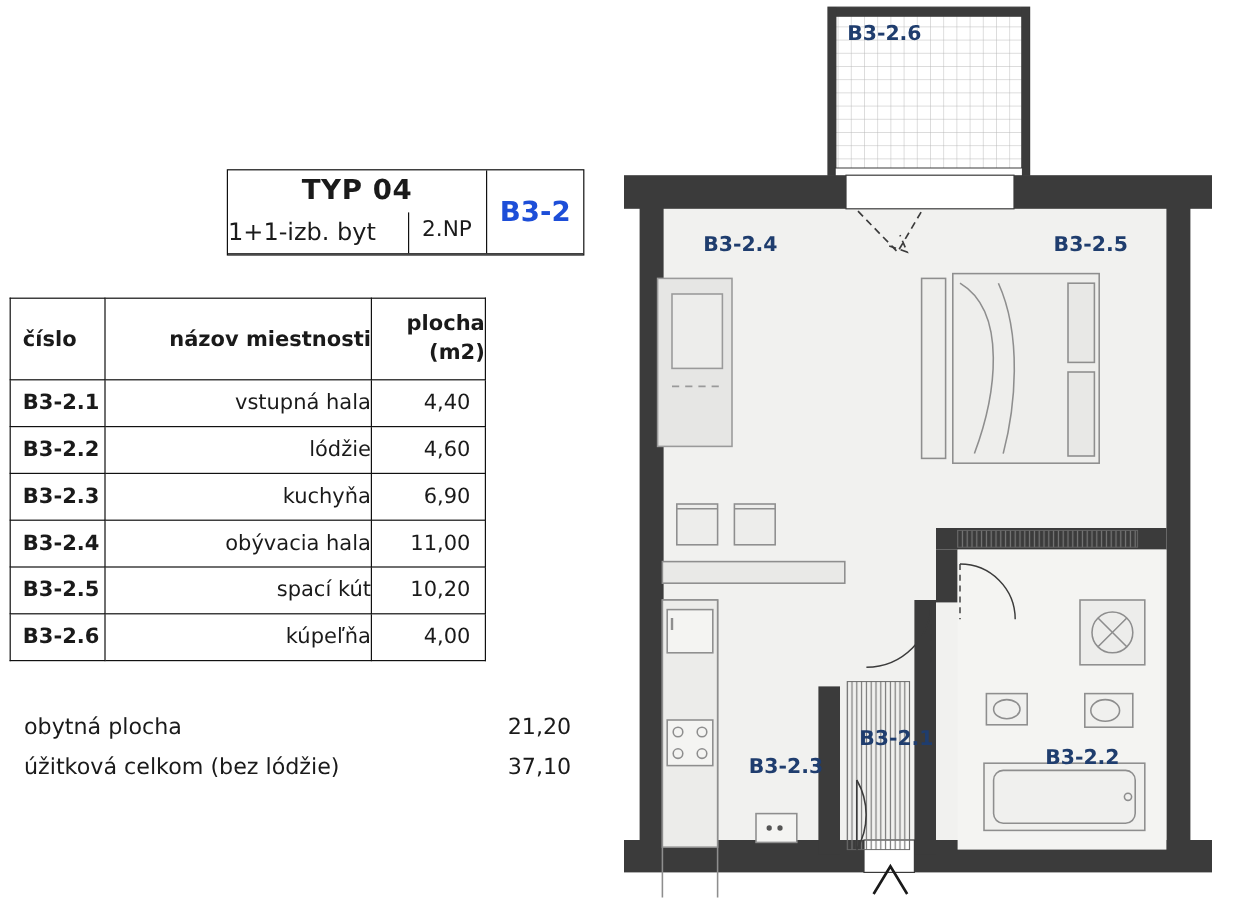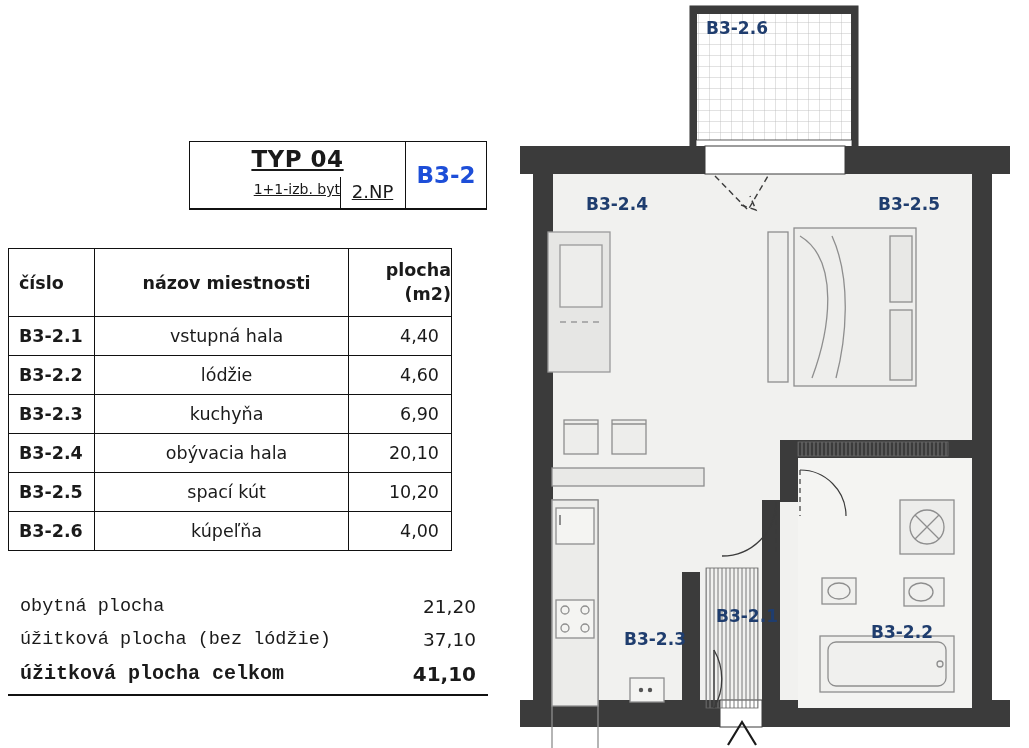--- a/index.html
+++ b/index.html
@@ -37,100 +37,99 @@
   }
   #type-header .th-row {
     display: flex;
   }
   #type-header .th-top {
     border-bottom: 1.5px solid #111;
   }
   .th-left {
     width: 216px;
     border-right: 1.5px solid #111;
-    text-decoration: underline;
   }
   .th-right {
     width: 80px;
     display: flex;
     align-items: center;
     justify-content: center;
   }
   #type-title {
     text-align: center;
     font-size: 23px;
     font-weight: bold;
     padding: 4px 0 5px 0;
     letter-spacing: 0.5px;
   }
   #type-sub {
     display: flex;
   }
   #type-sub .ts-a {
     width: 151px;
     border-right: 1.5px solid #111;
-    text-align: right;
-    font-size: 14px;
+    text-align: left;
+    font-size: 20px;
     padding: 4px 0 6px 0;
   }
   #type-sub .ts-b {
     width: 63px;
     text-align: center;
     font-size: 18px;
     padding: 4px 0 6px 0;
   }
   #type-code {
     font-size: 23px;
     font-weight: bold;
     color: #1d4ed8;
   }
 
   
   #room-table {
     position: absolute;
     left: 8px;
     top: 248px;
-    width: 444px;
+    width: 397px;
     border-collapse: collapse;
     background: #fff;
   }
   #room-table th, #room-table td {
     border: 1.5px solid #111;
     font-size: 17.5px;
     padding: 0;
     height: 39px;
   }
   #room-table thead th {
     height: 68px;
     font-weight: bold;
     vertical-align: middle;
   }
   .col-num { width: 92px; text-align: left; padding-left: 10px !important; font-weight: bold; }
-  .col-name { width: 278px; text-align: center; padding-left: 10px !important; }
+  .col-name { width: 278px; text-align: right; padding-left: 10px !important; }
   .col-area { width: 110px; text-align: right; padding-right: 12px !important; }
   #room-table thead .col-num { font-weight: bold; }
   #room-table thead .col-name { font-weight: bold; }
   #room-table thead .col-area { text-align: right; padding-right: 0 !important; }
   .hdr-area-1 { display: block; line-height: 1.35; }
   .hdr-area-2 { display: block; line-height: 1.35; }
 
   
   #summary {
     position: absolute;
     left: 8px;
     top: 590px;
     width: 480px;
   }
   .sum-row {
     display: flex;
     justify-content: space-between;
     font-size: 18.5px;
     padding: 6px 12px 6px 12px;
   }
-  .sum-row .sum-label { text-align: left; font-family: Liberation Mono, monospace; }
+  .sum-row .sum-label { text-align: left; }
   .sum-row .sum-val { text-align: center; }
   .sum-total {
     font-weight: bold;
     font-size: 20px;
     border-bottom: 2.5px solid #111;
     padding-bottom: 8px;
   }
 
   
   #plan {
@@ -192,47 +191,43 @@
         <td class="col-area">4,60</td>
       </tr>
       <tr>
         <td class="col-num">B3-2.3</td>
         <td class="col-name">kuchyňa</td>
         <td class="col-area">6,90</td>
       </tr>
       <tr>
         <td class="col-num">B3-2.4</td>
         <td class="col-name">obývacia hala</td>
-        <td class="col-area">20,10</td>
+        <td class="col-area">11,00</td>
       </tr>
       <tr>
         <td class="col-num">B3-2.5</td>
         <td class="col-name">spací kút</td>
         <td class="col-area">10,20</td>
       </tr>
       <tr>
         <td class="col-num">B3-2.6</td>
         <td class="col-name">kúpeľňa</td>
         <td class="col-area">4,00</td>
       </tr>
     </tbody>
   </table>
 
   <div id="summary">
     <div class="sum-row">
       <span class="sum-label">obytná plocha</span>
       <span class="sum-val">21,20</span>
     </div>
     <div class="sum-row">
-      <span class="sum-label">úžitková plocha (bez lódžie)</span>
+      <span class="sum-label">úžitková celkom (bez lódžie)</span>
       <span class="sum-val">37,10</span>
-    </div>
-    <div class="sum-row sum-total">
-      <span class="sum-label">úžitková plocha celkom</span>
-      <span class="sum-val">41,10</span>
     </div>
   </div>
 </div>
 
 <div id="plan">
   <svg width="529" height="748" viewBox="0 0 529 748">
 
     <defs>
       <pattern id="balconyGrid" width="11" height="11" patternUnits="userSpaceOnUse">
         <path d="M 11 0 L 0 0 0 11" fill="none" stroke="#b8b8b8" stroke-width="0.8"></path>

